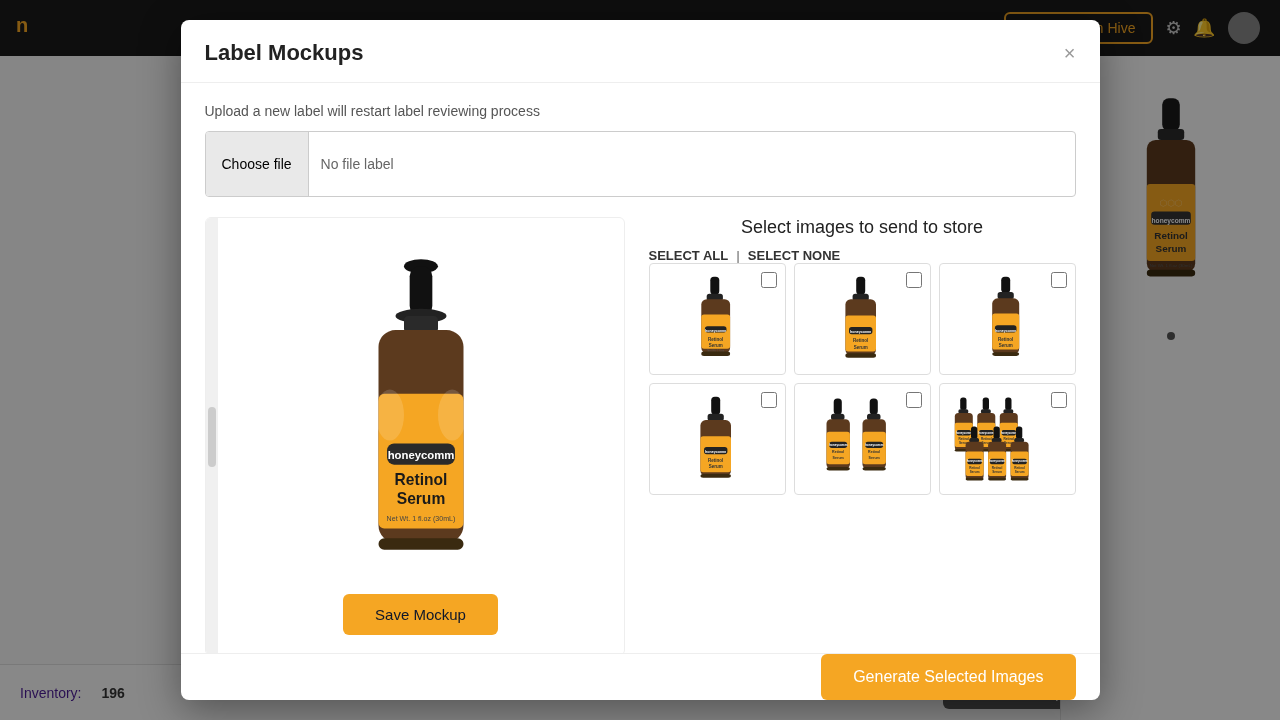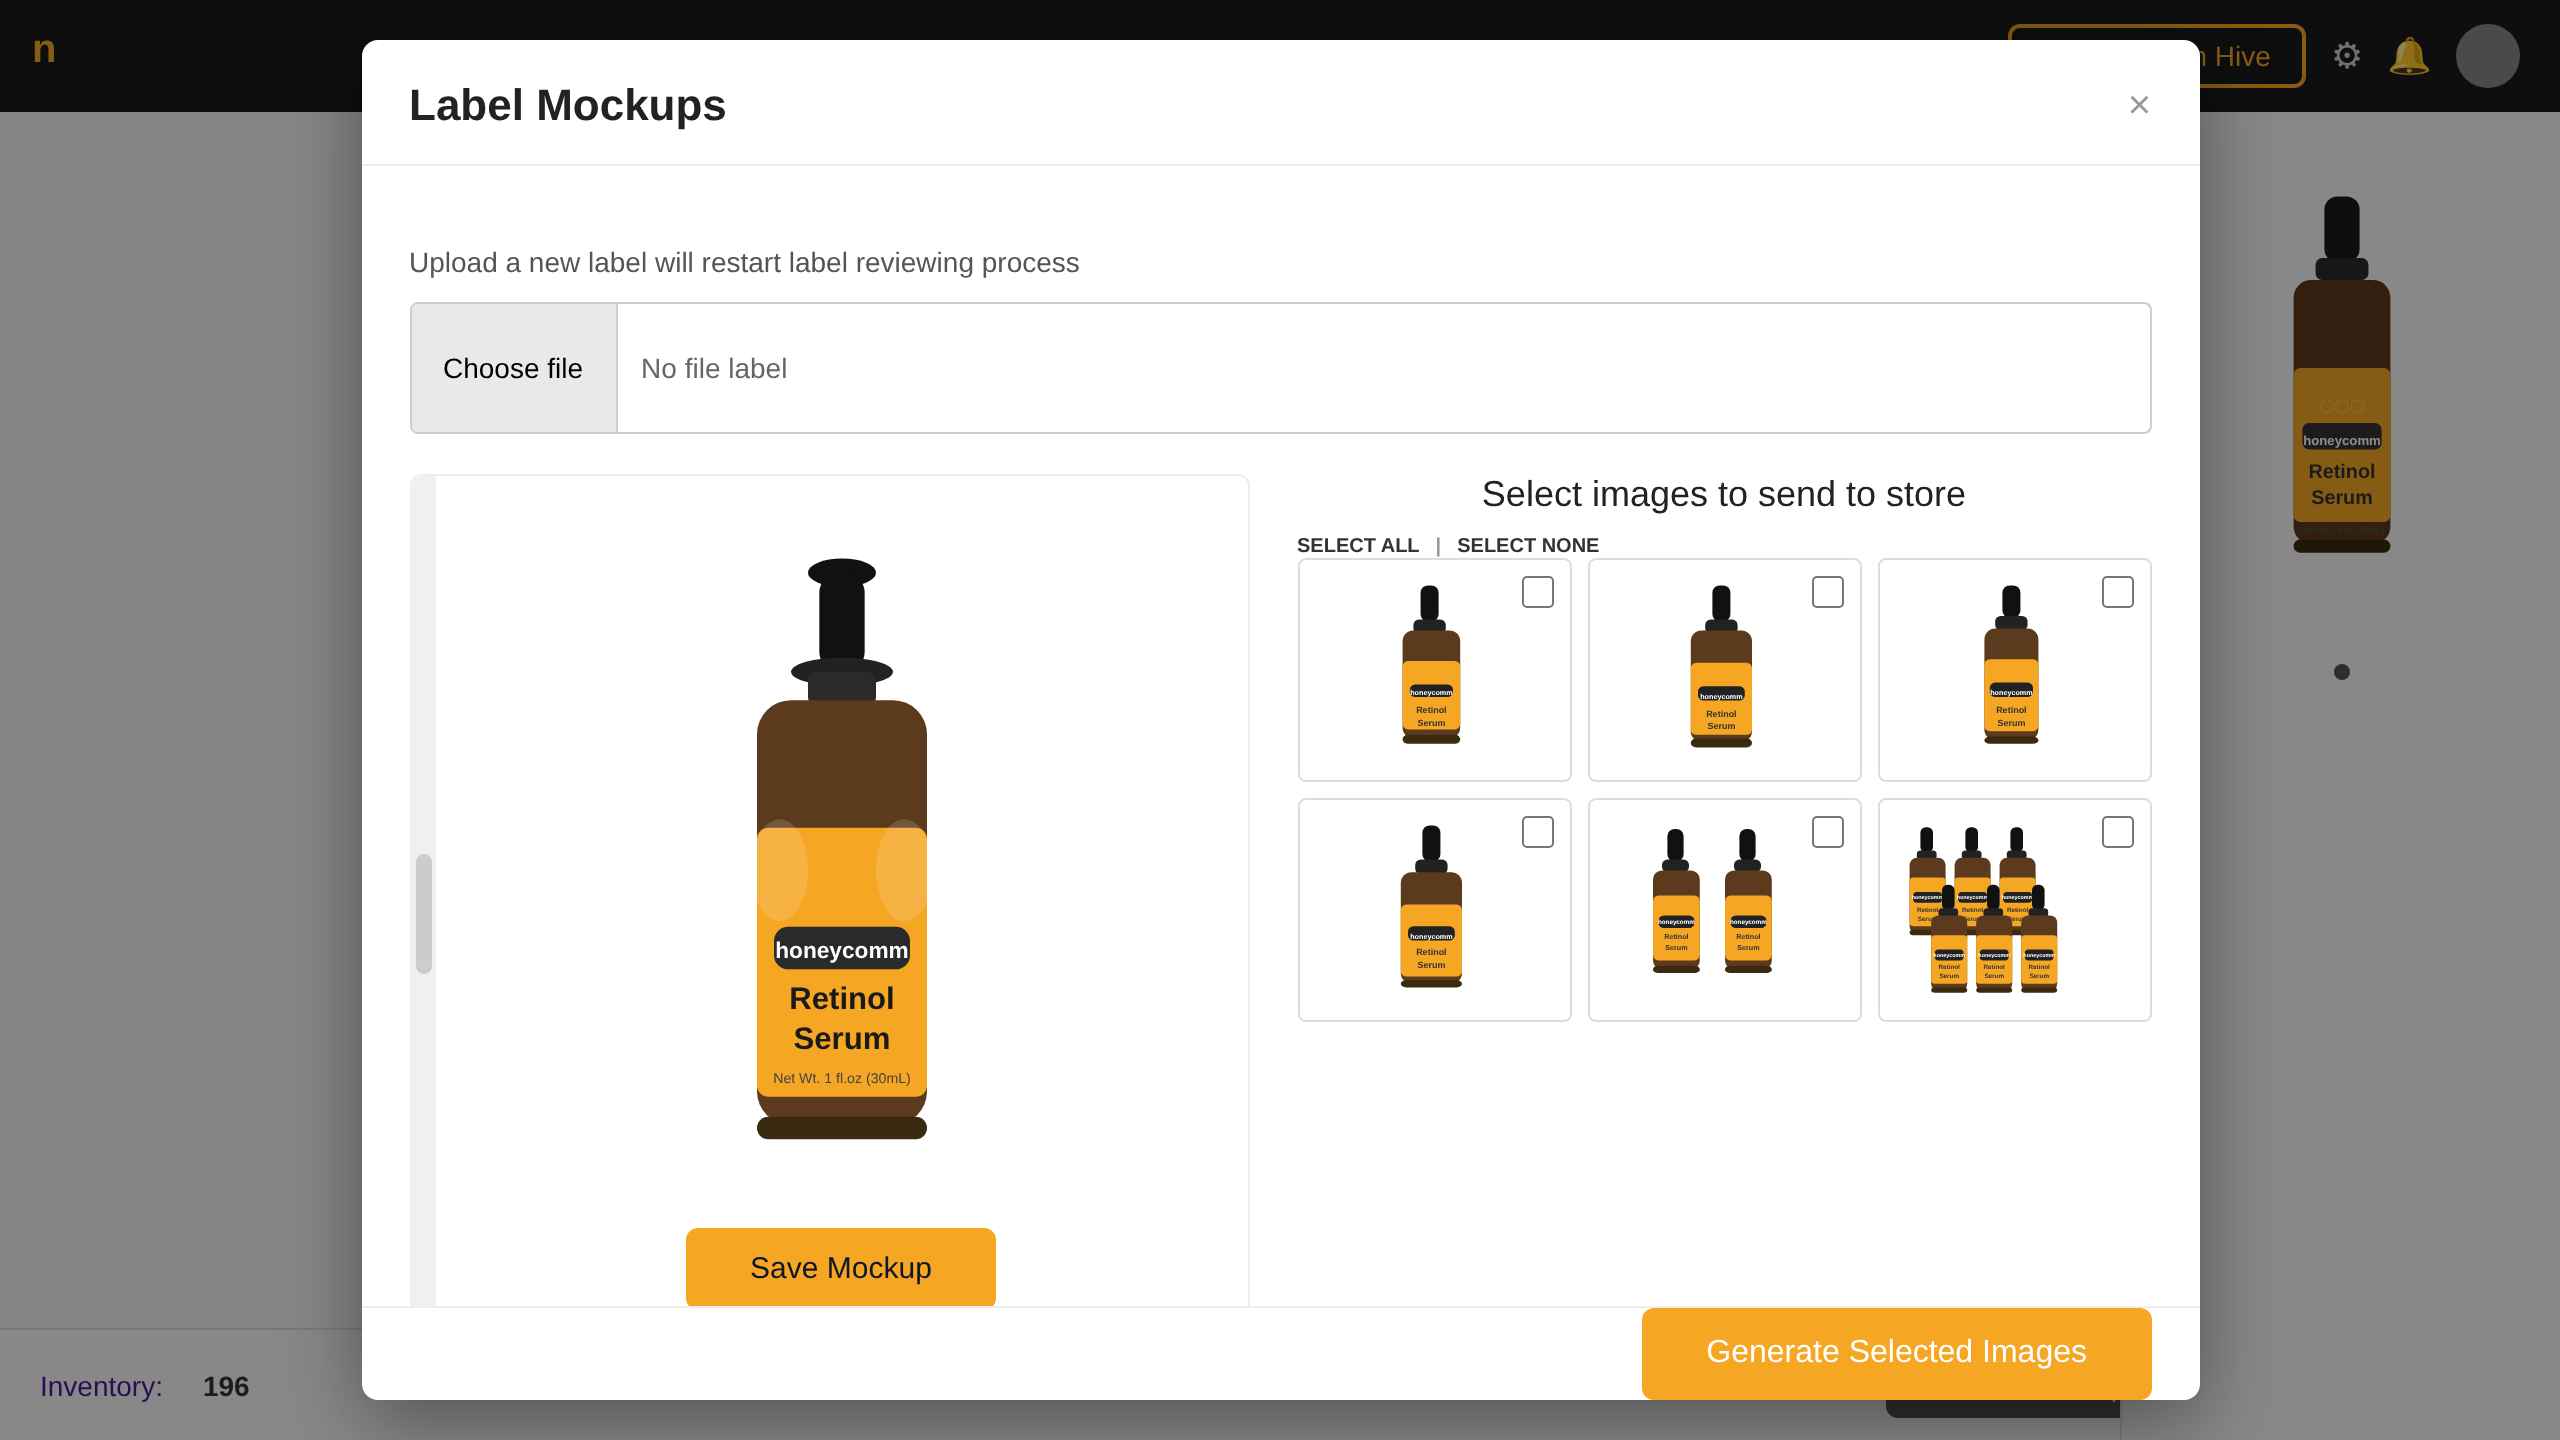--- a/index.html
+++ b/index.html
@@ -112,21 +112,20 @@
     .modal-body {
       padding: 20px 24px;
       flex: 1;
       overflow: auto;
     }
 
     .upload-notice {
       font-size: 14px;
       color: #555;
       margin-bottom: 12px;
-      margin-top: 20px;
     }
 
     .file-upload-bar {
       display: flex;
       align-items: center;
       border: 1px solid #ccc;
       border-radius: 4px;
       overflow: hidden;
       margin-bottom: 20px;
     }
@@ -212,21 +211,21 @@
       font-size: 18px;
       font-weight: 400;
       color: #222;
       margin-bottom: 10px;
       text-align: center;
     }
 
     .select-controls {
       display: flex;
       gap: 8px;
-      font-size: 10px;
+      font-size: 13px;
       font-weight: 600;
       color: #333;
     }
 
     .select-control-link {
       cursor: pointer;
       color: #333;
     }
 
     .select-divider {

